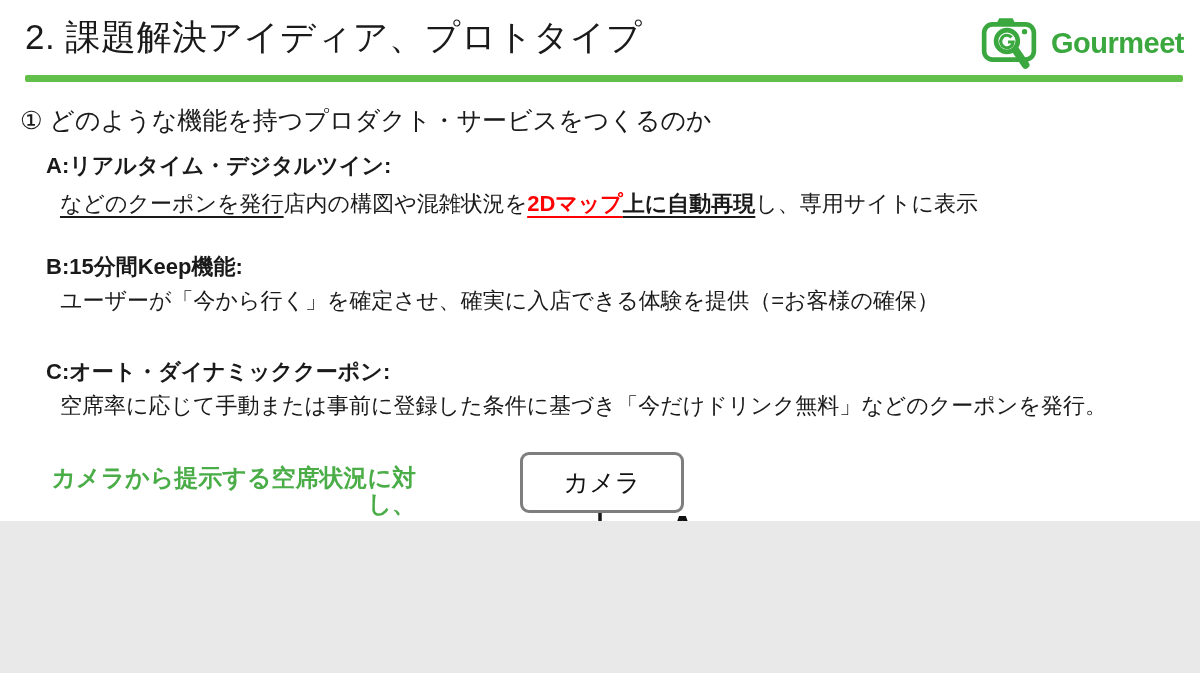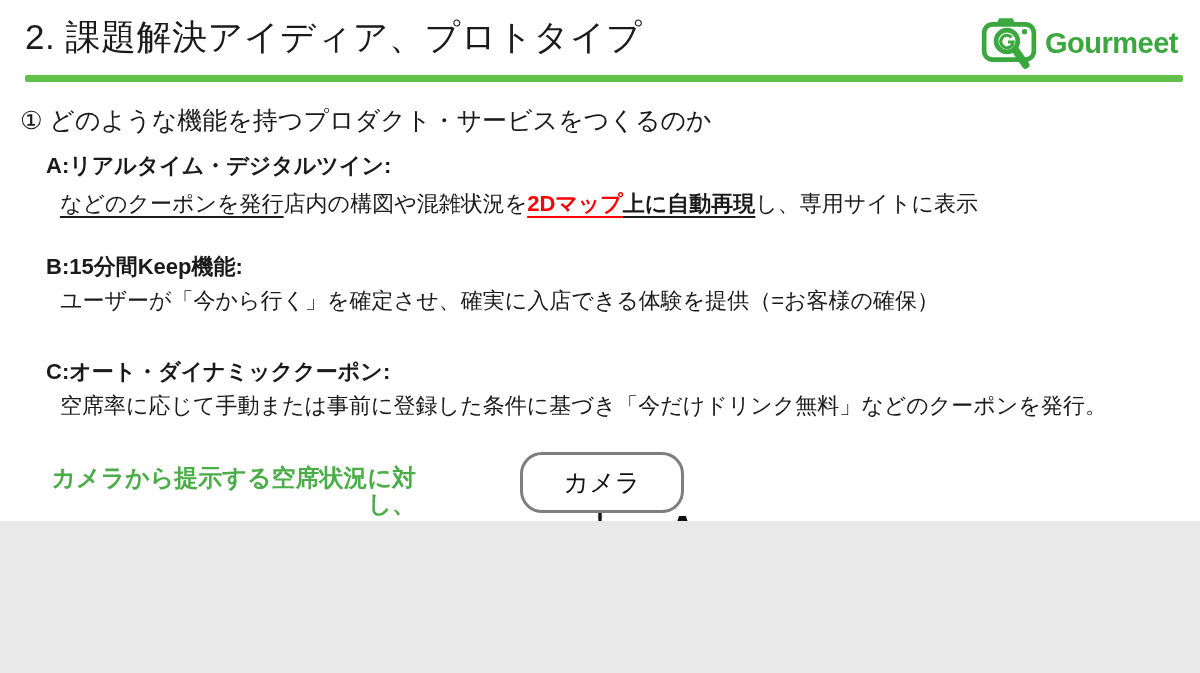--- a/index.html
+++ b/index.html
@@ -12,40 +12,40 @@
   }
   html,body{margin:0;padding:0;background:#e9e9e9;}
   .slide{
     position:relative;width:1200px;height:521px;background:#ffffff;
     font-family:"Liberation Sans","DejaVu Sans",sans-serif;color:var(--ink);
     overflow:hidden;margin:0 auto;
   }
   .abs{position:absolute;}
   
   .title{left:25px;top:14px;font-size:35px;font-weight:500;letter-spacing:0.5px;white-space:nowrap;}
-  .logo{left:981px;top:12px;display:flex;align-items:center;gap:8px;}
+  .logo{left:981px;top:12px;display:flex;align-items:center;gap:14px;}
   .logo-text{font-size:29px;font-weight:800;color:var(--brand-green);letter-spacing:-0.5px;}
   .divider{left:25px;top:75px;width:1158px;height:7px;background:var(--divider-green);border-radius:2px;}
   
   .question{left:20px;top:104px;font-size:25px;white-space:nowrap;}
   .feat-head{left:46px;font-size:22px;font-weight:700;white-space:nowrap;}
   .feat-desc{left:60px;font-size:22px;white-space:nowrap;}
   .h-a{top:151px;} .d-a{top:189px;}
   .h-b{top:252px;} .d-b{top:286px;}
   .h-c{top:357px;} .d-c{top:391px;text-align:right;}
   .u{text-decoration:underline;text-underline-offset:5px;text-decoration-thickness:1.5px;}
   .ub{text-decoration:underline;text-underline-offset:5px;text-decoration-thickness:2px;font-weight:700;}
   .red{color:var(--highlight-red);}
   
   .annotation{left:24px;top:465px;width:392px;text-align:right;color:var(--annotation-green);
     font-size:24px;font-weight:700;line-height:26px;}
   
   .node{position:absolute;background:#fff;border:3px solid var(--node-border);
     display:flex;align-items:center;justify-content:center;font-size:25px;color:#111;}
-  .rectnode{border-radius:22px;}
+  .rectnode{border-radius:9px;}
   .camera-node{left:520px;top:452px;width:158px;height:55px;}
   .vacancy-node{left:511px;top:555px;width:182px;height:76px;border-radius:50%;border-color:#8a8a8a;}
   .customer-node{left:143px;top:587px;width:157px;height:55px;}
   .restaurant-node{left:928px;top:588px;width:156px;height:56px;}
   .flow-label{position:absolute;font-size:40px;font-weight:800;color:#111;}
   .label-a{left:668px;top:508px;}
   .label-b{left:362px;top:552px;}
   .label-c{left:818px;top:550px;}
   .arrows{left:0;top:0;pointer-events:none;}
 </style>

